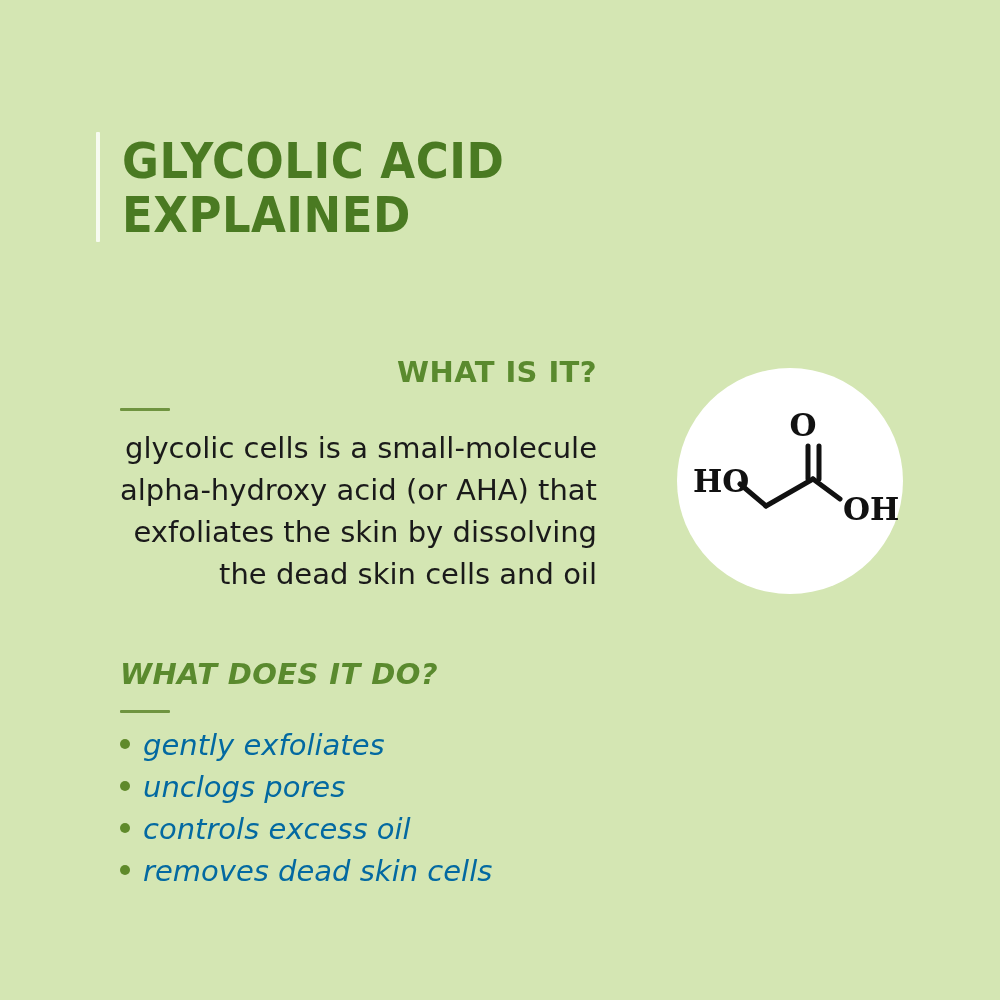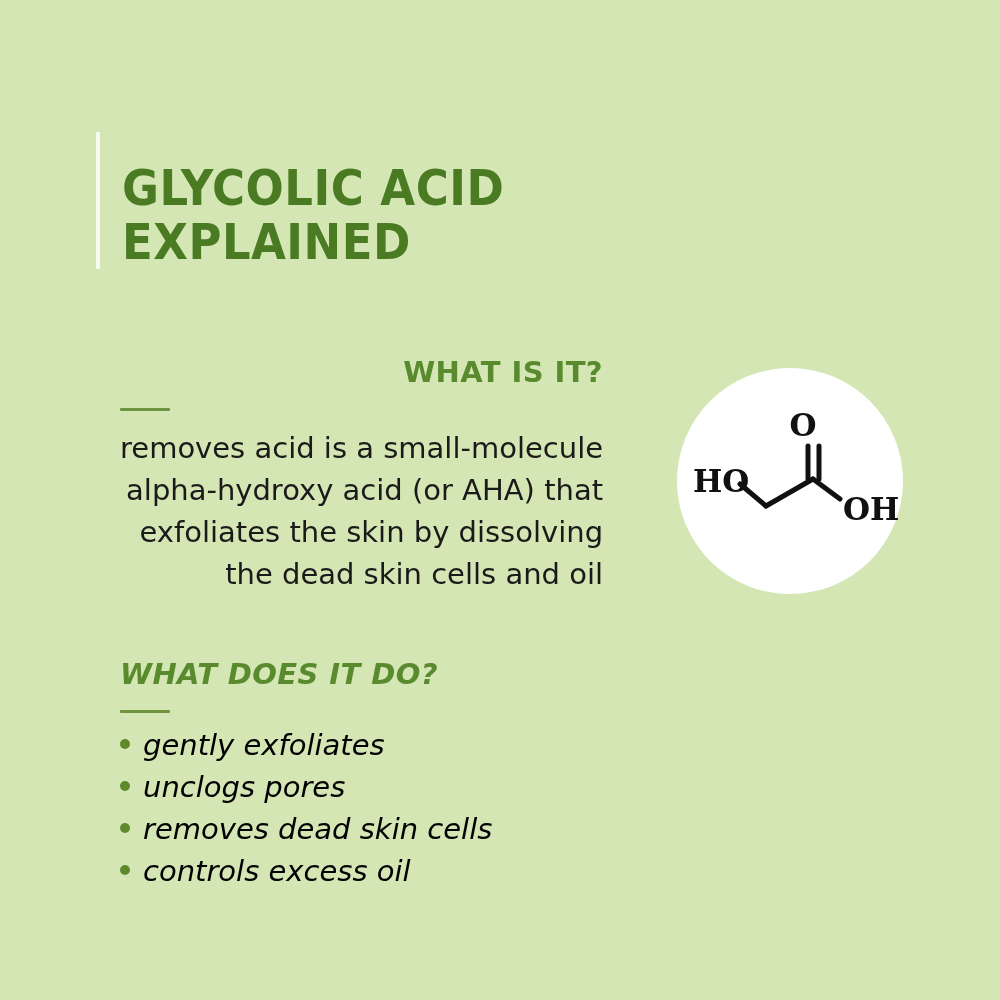--- a/index.html
+++ b/index.html
@@ -45,21 +45,20 @@
     color: #4a7a22;
     font-size: 50px;
     line-height: 54px;
     font-weight: 700;
     letter-spacing: 0.5px;
     text-transform: uppercase;
     font-family: "DejaVu Sans", "Liberation Sans", sans-serif;
     font-stretch: condensed;
     white-space: pre-line;
     padding-top: 2px;
-    margin-top: 27px;
   }
 
   
   .section {
     position: absolute;
     left: 120px;
   }
 
   .section-heading {
     color: #5a8a2e;
@@ -106,21 +105,21 @@
     height: 10px;
     border-radius: 50%;
     background: #5f8a2b;
     flex: 0 0 10px;
     margin-right: 13px;
     position: relative;
     top: -6px;
   }
 
   .bullet-label {
-    color: #000000;
+    color: #0369a1;
     font-size: 29px;
     line-height: 32px;
     font-family: "DejaVu Sans", "Liberation Sans", sans-serif;
   }
 
   
   .molecule-circle {
     position: absolute;
     left: 677px;
     top: 368px;
@@ -152,45 +151,45 @@
 
   <div class="title-block">
     <div class="title-accent-bar"></div>
     <div class="title-text">GLYCOLIC ACID
 EXPLAINED</div>
   </div>
 
   <div class="section" style="top: 356px; text-align: right;">
     <div class="section-heading">WHAT IS IT?</div>
     <div class="section-divider"></div>
-    <div class="body-copy">removes acid is a small-molecule
+    <div class="body-copy">glycolic cells is a small-molecule
 alpha-hydroxy acid (or AHA) that
 exfoliates the skin by dissolving
 the dead skin cells and oil</div>
   </div>
 
   <div class="section" style="top: 658px; font-style: italic;">
     <div class="section-heading">WHAT DOES IT DO?</div>
     <div class="section-divider"></div>
     <ul class="bullet-list">
       <li class="bullet-item">
         <span class="bullet-dot"></span>
         <span class="bullet-label">gently exfoliates</span>
       </li>
       <li class="bullet-item">
         <span class="bullet-dot"></span>
         <span class="bullet-label">unclogs pores</span>
       </li>
       <li class="bullet-item">
         <span class="bullet-dot"></span>
+        <span class="bullet-label">controls excess oil</span>
+      </li>
+      <li class="bullet-item">
+        <span class="bullet-dot"></span>
         <span class="bullet-label">removes dead skin cells</span>
-      </li>
-      <li class="bullet-item">
-        <span class="bullet-dot"></span>
-        <span class="bullet-label">controls excess oil</span>
       </li>
     </ul>
   </div>
 
   <div class="molecule-circle">
     <svg class="molecule-svg" viewBox="0 0 226 226" xmlns="http://www.w3.org/2000/svg">
 
       <line x1="63" y1="116" x2="89" y2="138" stroke="#111111" stroke-width="5" stroke-linecap="round"></line>
 
       <line x1="89" y1="138" x2="136" y2="111" stroke="#111111" stroke-width="5" stroke-linecap="round"></line>

